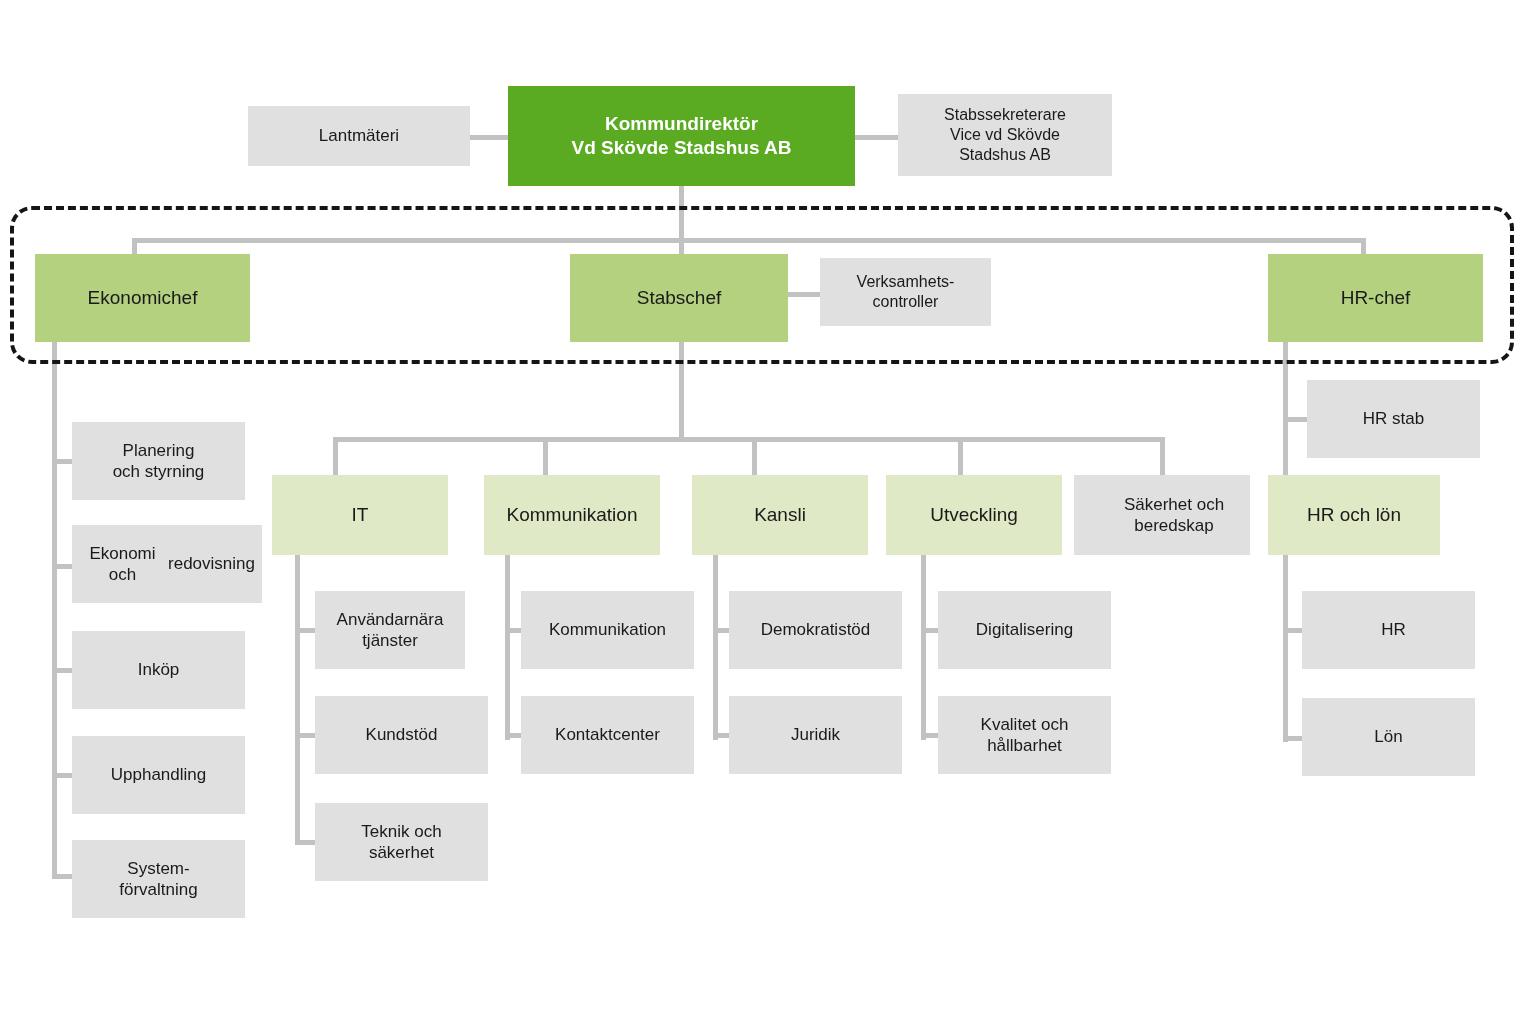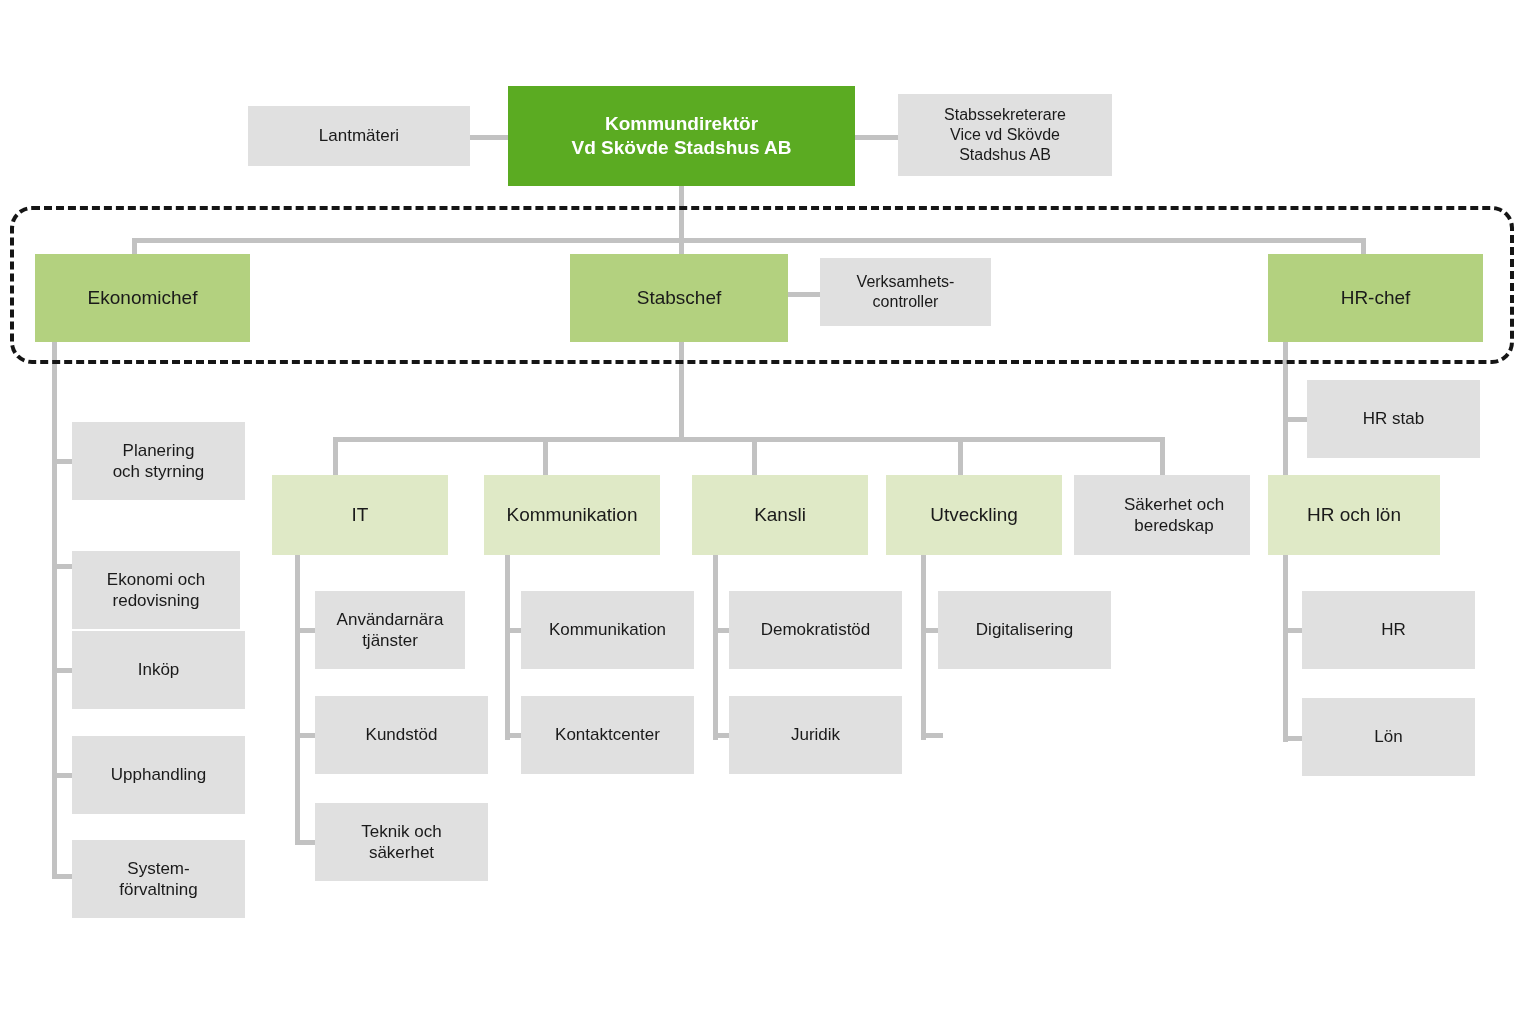--- a/index.html
+++ b/index.html
@@ -118,21 +118,21 @@
   <div class="ln lnh" style="left:52px; top:459px; width:22px;"></div>
   <div class="ln lnh" style="left:52px; top:564px; width:22px;"></div>
   <div class="ln lnh" style="left:52px; top:668px; width:22px;"></div>
   <div class="ln lnh" style="left:52px; top:773px; width:22px;"></div>
   <div class="ln lnh" style="left:52px; top:874px; width:22px;"></div>
 
   <div class="node n-grey fs-17" style="left:72px; top:422px; width:173px; height:78px; flex-direction:column;">
     <span>Planering</span>
     <span>och styrning</span>
   </div>
-  <div class="node n-grey fs-17" style="left:72px; top:551px; width:168px; height:78px; flex-direction:column;">
+  <div class="node n-grey fs-17" style="left:72px; top:525px; width:190px; height:78px; ">
     <span>Ekonomi och</span>
     <span>redovisning</span>
   </div>
   <div class="node n-grey fs-17" style="left:72px; top:631px; width:173px; height:78px;">
     <span>Inköp</span>
   </div>
   <div class="node n-grey fs-17" style="left:72px; top:736px; width:173px; height:78px;">
     <span>Upphandling</span>
   </div>
   <div class="node n-grey fs-17" style="left:72px; top:840px; width:173px; height:78px; flex-direction:column;">
@@ -204,20 +204,24 @@
     <span>Juridik</span>
   </div>
 
   <div class="ln lnv" style="left:921px; top:555px; height:185px;"></div>
   <div class="ln lnh" style="left:921px; top:628px; width:22px;"></div>
   <div class="ln lnh" style="left:921px; top:733px; width:22px;"></div>
 
   <div class="node n-grey fs-17" style="left:938px; top:591px; width:173px; height:78px;">
     <span>Digitalisering</span>
   </div>
+  <div class="node n-grey fs-17" style="left:938px; top:696px; width:173px; height:78px; flex-direction:column;">
+    <span>Kvalitet och</span>
+    <span>hållbarhet</span>
+  </div>
 
   <div class="ln lnv" style="left:1283px; top:342px; height:400px;"></div>
   <div class="ln lnh" style="left:1283px; top:417px; width:26px;"></div>
   <div class="ln lnh" style="left:1283px; top:628px; width:22px;"></div>
   <div class="ln lnh" style="left:1283px; top:736px; width:22px;"></div>
 
   <div class="node n-green-lt fs-19" style="left:1268px; top:475px; width:172px; height:80px;">
     <span>HR och lön</span>
   </div>
   <div class="node n-grey fs-17" style="left:1307px; top:380px; width:173px; height:78px;">

